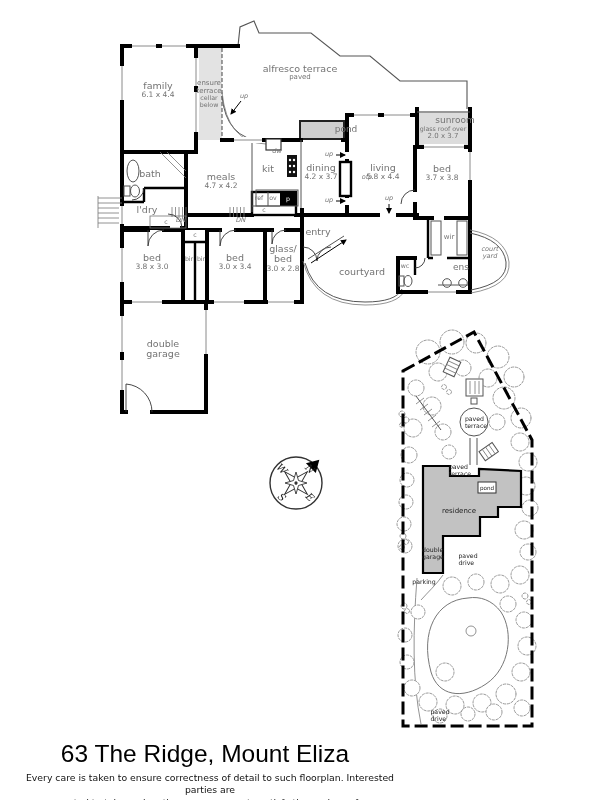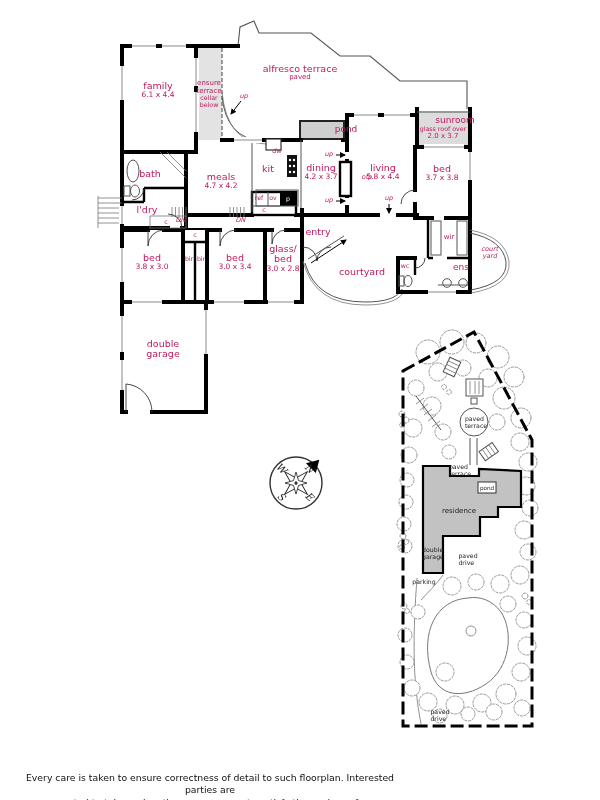--- a/index.html
+++ b/index.html
@@ -10,21 +10,21 @@
   .wall2{stroke:#000;stroke-width:2.4;fill:none;}
   .thin{stroke:#555;stroke-width:1;fill:none;}
   .thin2{stroke:#777;stroke-width:.8;fill:none;}
   .alf{stroke:#555;stroke-width:1.1;fill:none;}
   .winr{fill:#fff;stroke:none;}
   .winl{stroke:#8a8a8a;stroke-width:1;fill:none;}
   .arc{stroke:#333;stroke-width:.9;fill:none;}
   .arrow{stroke:#000;stroke-width:1;fill:none;}
   .tree{fill:#fff;stroke:#9a9a9a;stroke-width:1;stroke-dasharray:2.4 1.6;stroke-linecap:round;}
   .lbl{position:absolute;transform:translate(-50%,-50%);text-align:center;white-space:nowrap;
-       line-height:1.08;color:#be185d;}
+       line-height:1.08;color:#737373;}
   .rname{font-size:9.5px;}
   .rdims{font-size:7.5px;}
   .t6{font-size:6.2px;}
   .t65{font-size:6.5px;font-style:italic;}
   .t7{font-size:7px;}
   .t9{font-size:9px;margin-left:24px;}
   .t95{font-size:9.5px;}
   .sub{font-size:6.3px;}
   .white{color:#fff;}
   .sl{position:absolute;transform:translate(-50%,-50%);text-align:left;white-space:nowrap;
@@ -391,18 +391,19 @@
   <div>paved</div>
   <div>drive</div>
 </div>
 <div class="sl" style="left:424px;top:581px">parking</div>
 <div class="sl" style="left:440px;top:715px">
   <div>paved</div>
   <div>drive</div>
 </div>
 
 
+<div id="title">63 The Ridge, Mount Eliza</div>
 <div id="disclaimer">
   <span>Every care is taken to ensure correctness of detail to such floorplan. Interested parties are</span><br>
   <span>requested to take such action as necessary to satisfy themselves of any pertinent matters</span>
 </div>
 
 </div>
 
 </body></html>

